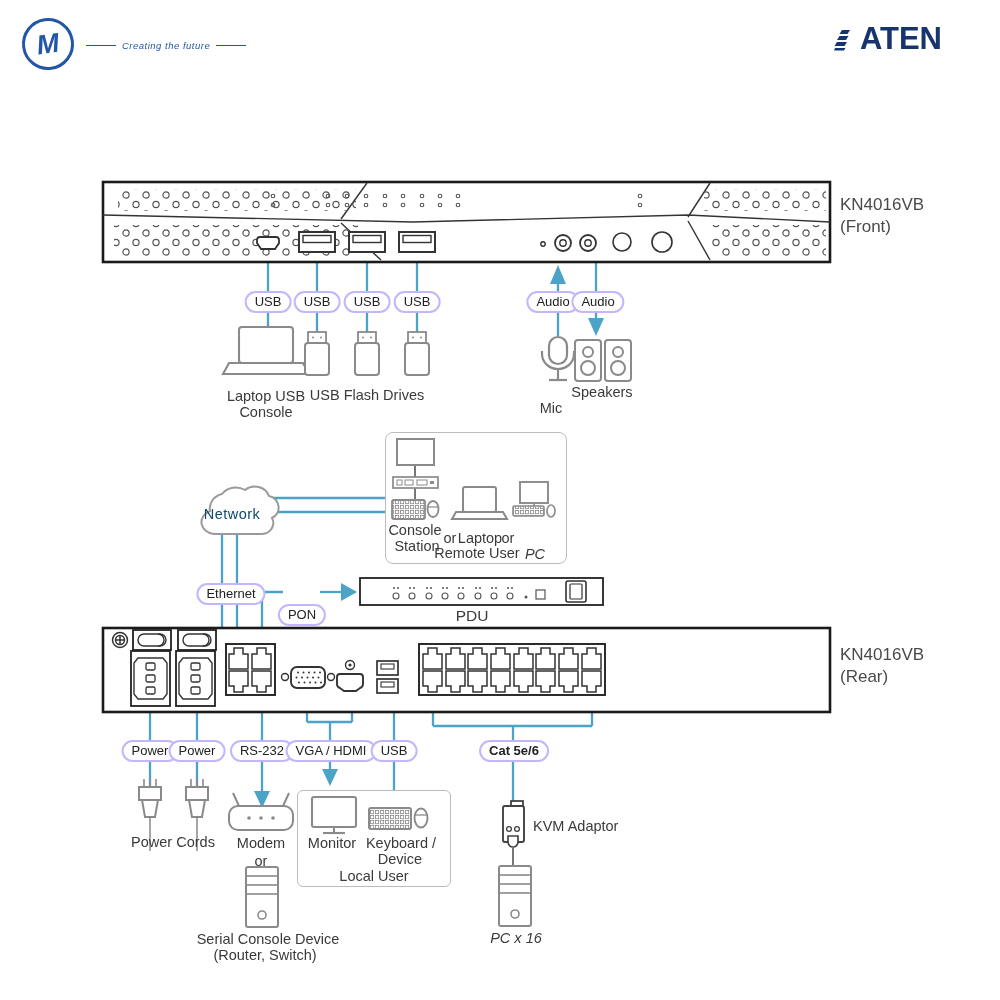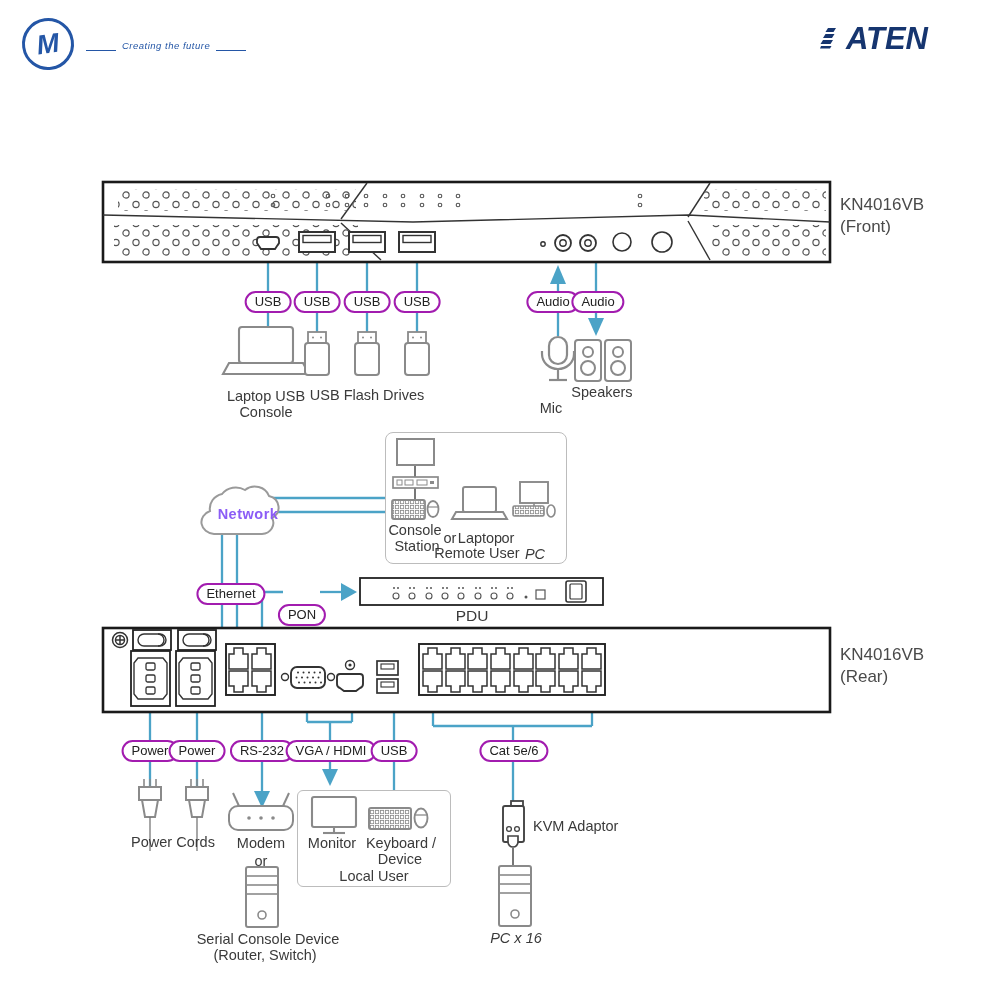--- a/index.html
+++ b/index.html
@@ -2,35 +2,35 @@
 <html><head>
 <meta charset="utf-8">
 <style>
   html,body{margin:0;padding:0;background:#fff;}
   .canvas{position:relative;width:1000px;height:1000px;background:#fff;overflow:hidden;
           font-family:"Liberation Sans", sans-serif;}
   svg.layer{position:absolute;left:0;top:0;z-index:2;}
   .txt{position:absolute;z-index:5;color:#3a3a3a;font-size:14.5px;line-height:15px;text-align:center;white-space:nowrap;}
   .ctr{transform:translateX(-50%);}
   .pill{position:absolute;z-index:6;transform:translateX(-50%);background:#fff;
-        border:2px solid #a21caf;border-radius:11px;padding:1px 8px 2px 8px;
+        border:2px solid #c4b5fd;border-radius:11px;padding:1px 8px 2px 8px;
         font-size:13px;color:#222;white-space:nowrap;line-height:15px;}
   .model{position:absolute;z-index:5;font-size:17px;color:#4a4a4a;line-height:22px;white-space:nowrap;}
   .ubox{position:absolute;z-index:1;background:#fff;border:1.6px solid #bcbcbc;border-radius:8px;}
   
   .brand{position:absolute;left:22px;top:18px;z-index:5;display:flex;align-items:center;}
   .brand .ring{width:46px;height:46px;border:3px solid #2456A6;border-radius:50%;
                display:flex;align-items:center;justify-content:center;
                font-style:italic;font-weight:bold;font-size:27px;color:#2456A6;transform:rotate(-8deg);}
   .brand .bcol{margin-left:12px;}
   .brand .bname{font-style:italic;font-weight:bold;font-size:22px;color:#2456A6;letter-spacing:1px;}
-  .brand .btag{display:flex;align-items:flex-end;gap:6px;margin-top:3px;}
+  .brand .btag{display:flex;align-items:center;gap:6px;margin-top:3px;}
   .brand .btag .rule{width:30px;height:0;border-top:1.3px solid #2456A6;}
   .brand .btag .tagtext{font-style:italic;font-size:9.5px;color:#2456A6;letter-spacing:.5px;}
-  .aten{position:absolute;right:72px;top:24px;z-index:5;display:flex;align-items:flex-start;font-style:italic;}
+  .aten{position:absolute;right:58px;top:24px;z-index:5;display:flex;align-items:center;}
   .aten .word{font-size:31px;font-weight:800;color:#16356F;letter-spacing:0;line-height:30px;
               transform:scaleY(1.02);}
 </style>
 </head>
 <body>
 
 <div class="canvas">
 
   <div class="brand">
     <div class="ring">M</div>
@@ -424,38 +424,38 @@
   <div class="pill" style="left:417px;top:291px;">USB</div>
   <div class="pill" style="left:553px;top:291px;">Audio</div>
   <div class="pill" style="left:598px;top:291px;">Audio</div>
   <div class="pill" style="left:231px;top:583px;">Ethernet</div>
   <div class="pill" style="left:302px;top:583px;margin-top:21px;">PON</div>
   <div class="pill" style="left:150px;top:740px;">Power</div>
   <div class="pill" style="left:197px;top:740px;">Power</div>
   <div class="pill" style="left:262px;top:740px;">RS-232</div>
   <div class="pill" style="left:331px;top:740px;">VGA / HDMI</div>
   <div class="pill" style="left:394px;top:740px;">USB</div>
-  <div class="pill" style="left:514px;top:740px;">Cat 5e/6</div>
+  <div class="pill" style="left:514px;top:740px;font-weight:bold;">Cat 5e/6</div>
 
   <div class="model" style="left:840px;top:194px;">
     <div>KN4016VB</div>
       <div>(Front)</div>
   </div>
   <div class="model" style="left:840px;top:644px;">
     <div>KN4016VB</div>
       <div>(Rear)</div>
   </div>
 
   <div class="txt ctr" style="left:266px;top:389px;">Laptop USB</div>
   <div class="txt ctr" style="left:266px;top:405px;">Console</div>
   <div class="txt ctr" style="left:367px;top:388px;">USB Flash Drives</div>
   <div class="txt ctr" style="left:551px;top:385px;margin-top:16px;">Mic</div>
   <div class="txt ctr" style="left:602px;top:385px;">Speakers</div>
 
-  <div class="txt ctr" style="left:248px;top:507px;font-size:14.5px;color:#8b5cf6;font-weight:bold;letter-spacing:.5px;">Network</div>
+  <div class="txt ctr" style="left:232px;top:507px;font-size:14.5px;color:#0c4a6e;font-weight:normal;letter-spacing:.5px;">Network</div>
 
   <div class="txt ctr" style="left:415px;top:523px;">Console</div>
   <div class="txt ctr" style="left:417px;top:539px;">Station</div>
   <div class="txt ctr" style="left:450px;top:531px;">or</div>
   <div class="txt ctr" style="left:480px;top:531px;">Laptop</div>
   <div class="txt ctr" style="left:508px;top:531px;">or</div>
   <div class="txt ctr" style="left:535px;top:547px;font-style:italic;">PC</div>
   <div class="txt ctr" style="left:477px;top:546px;">Remote User</div>
 
   <div class="txt ctr" style="left:472px;top:608px;font-size:15.5px;">PDU</div>

